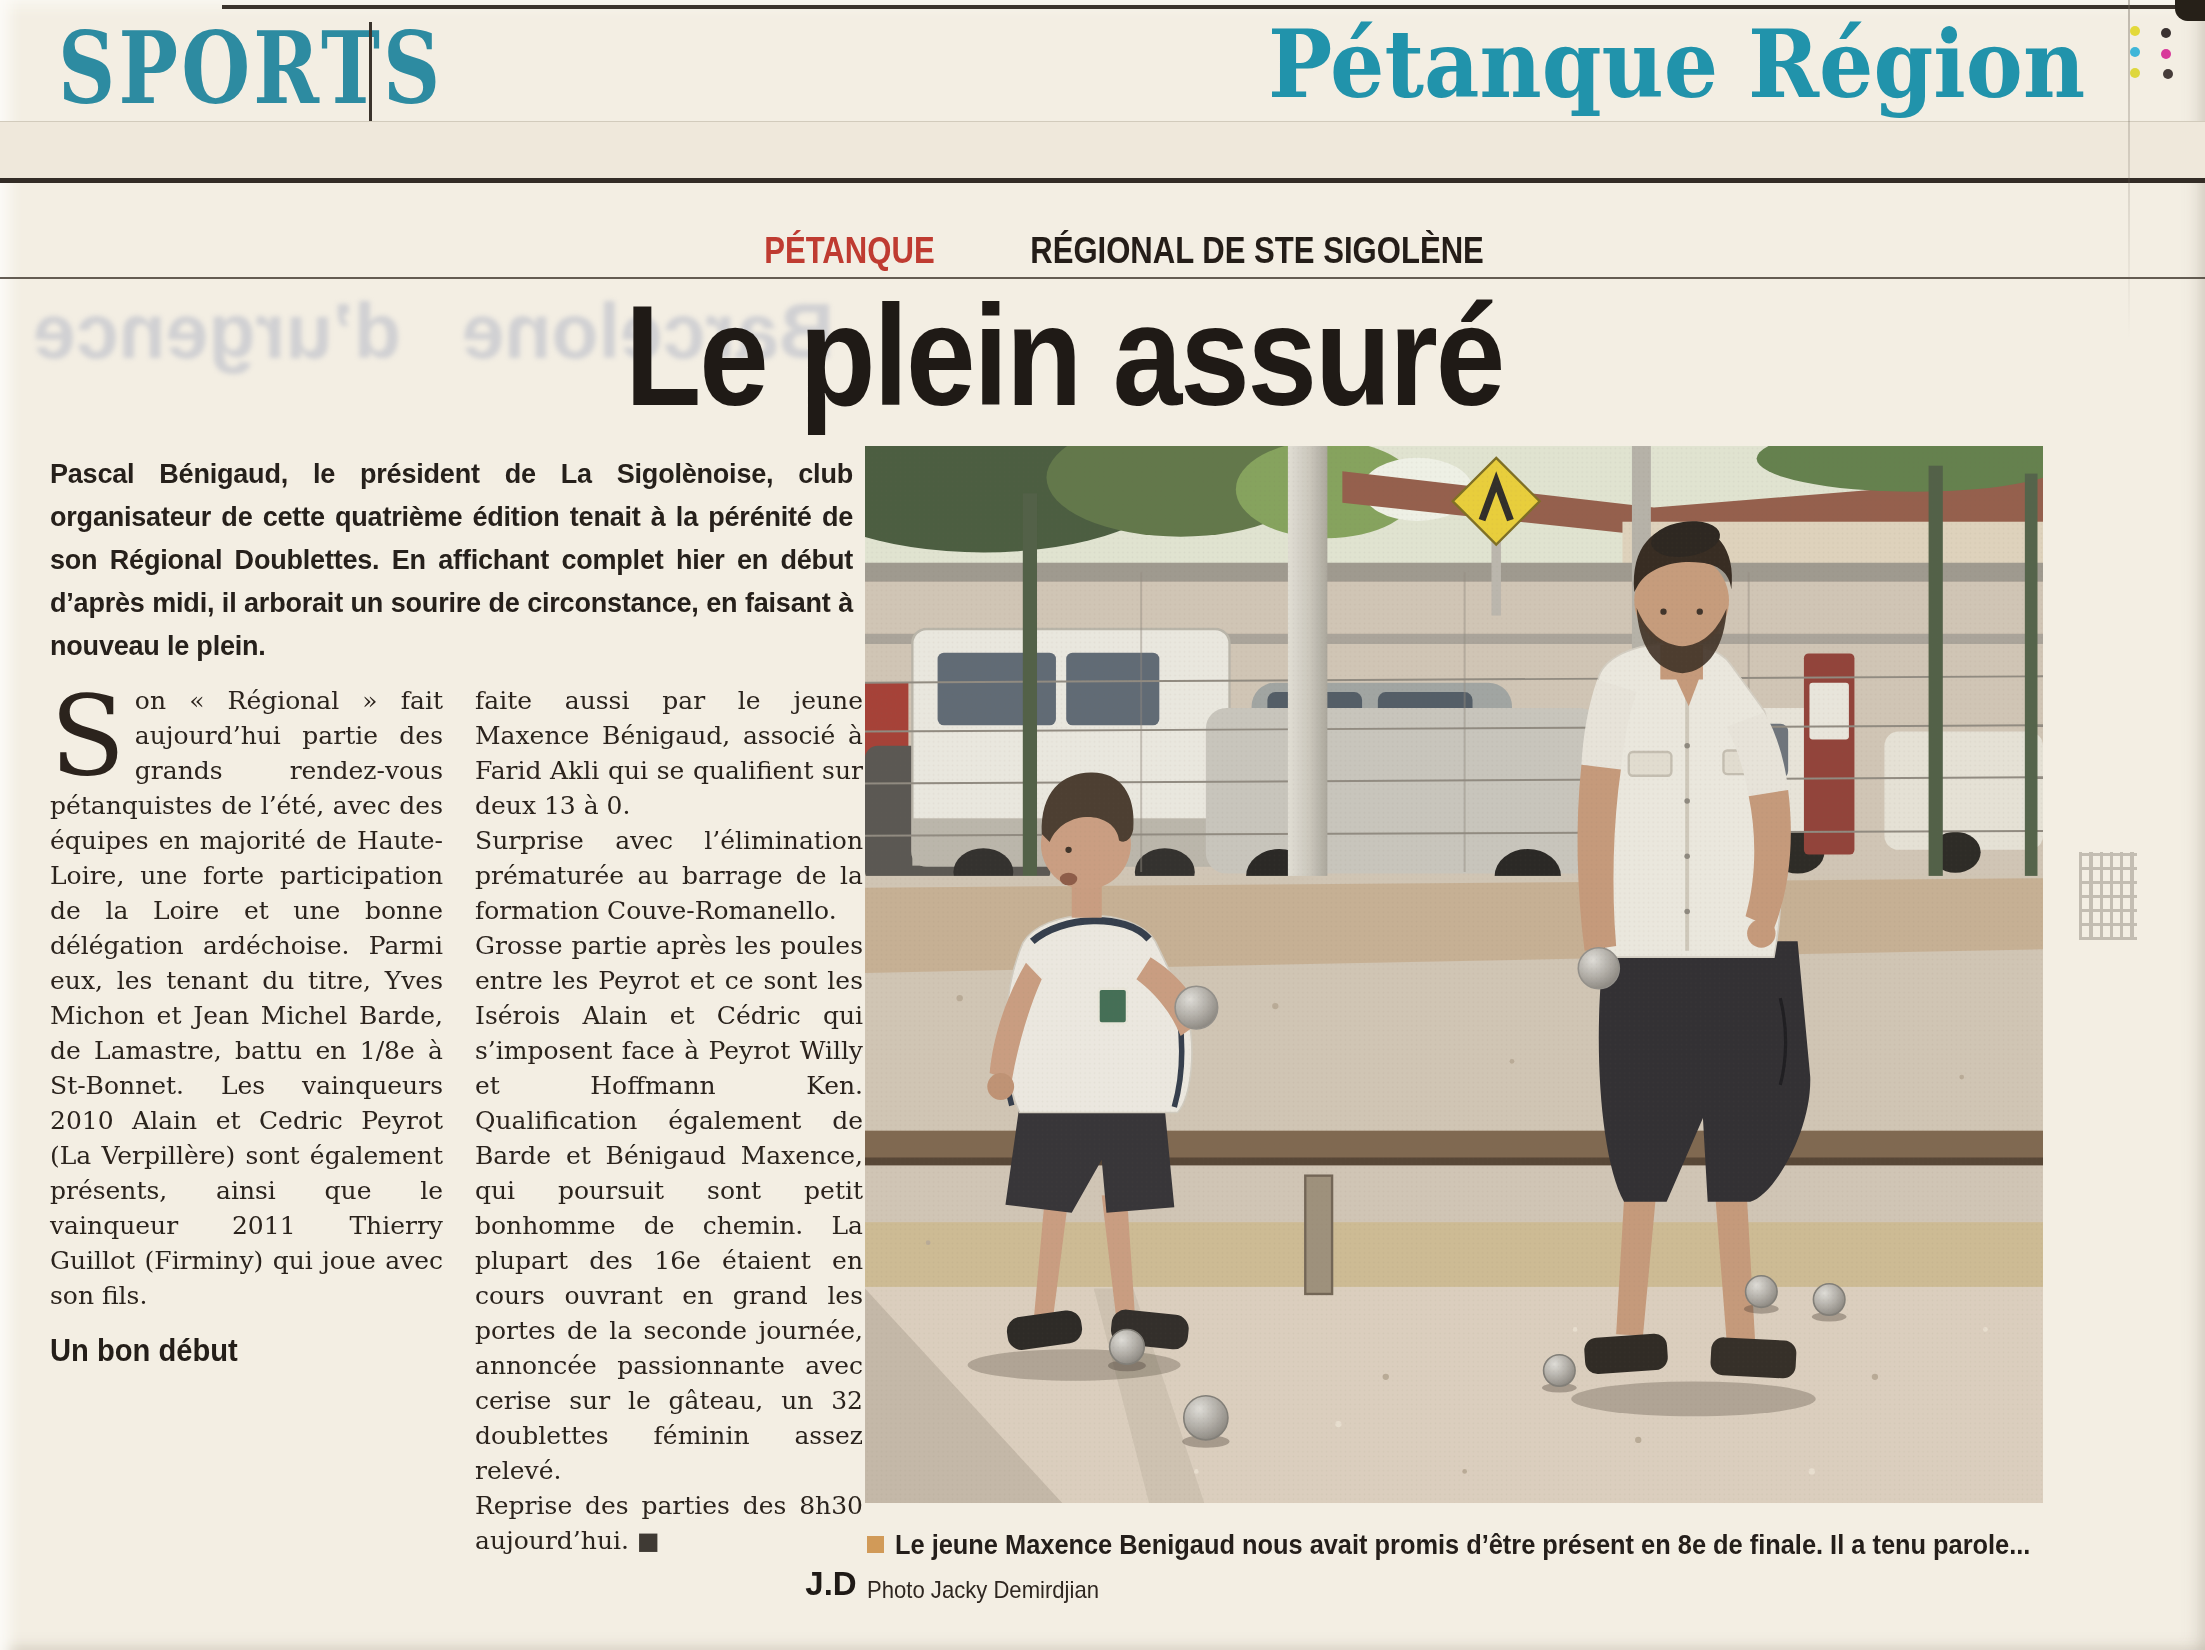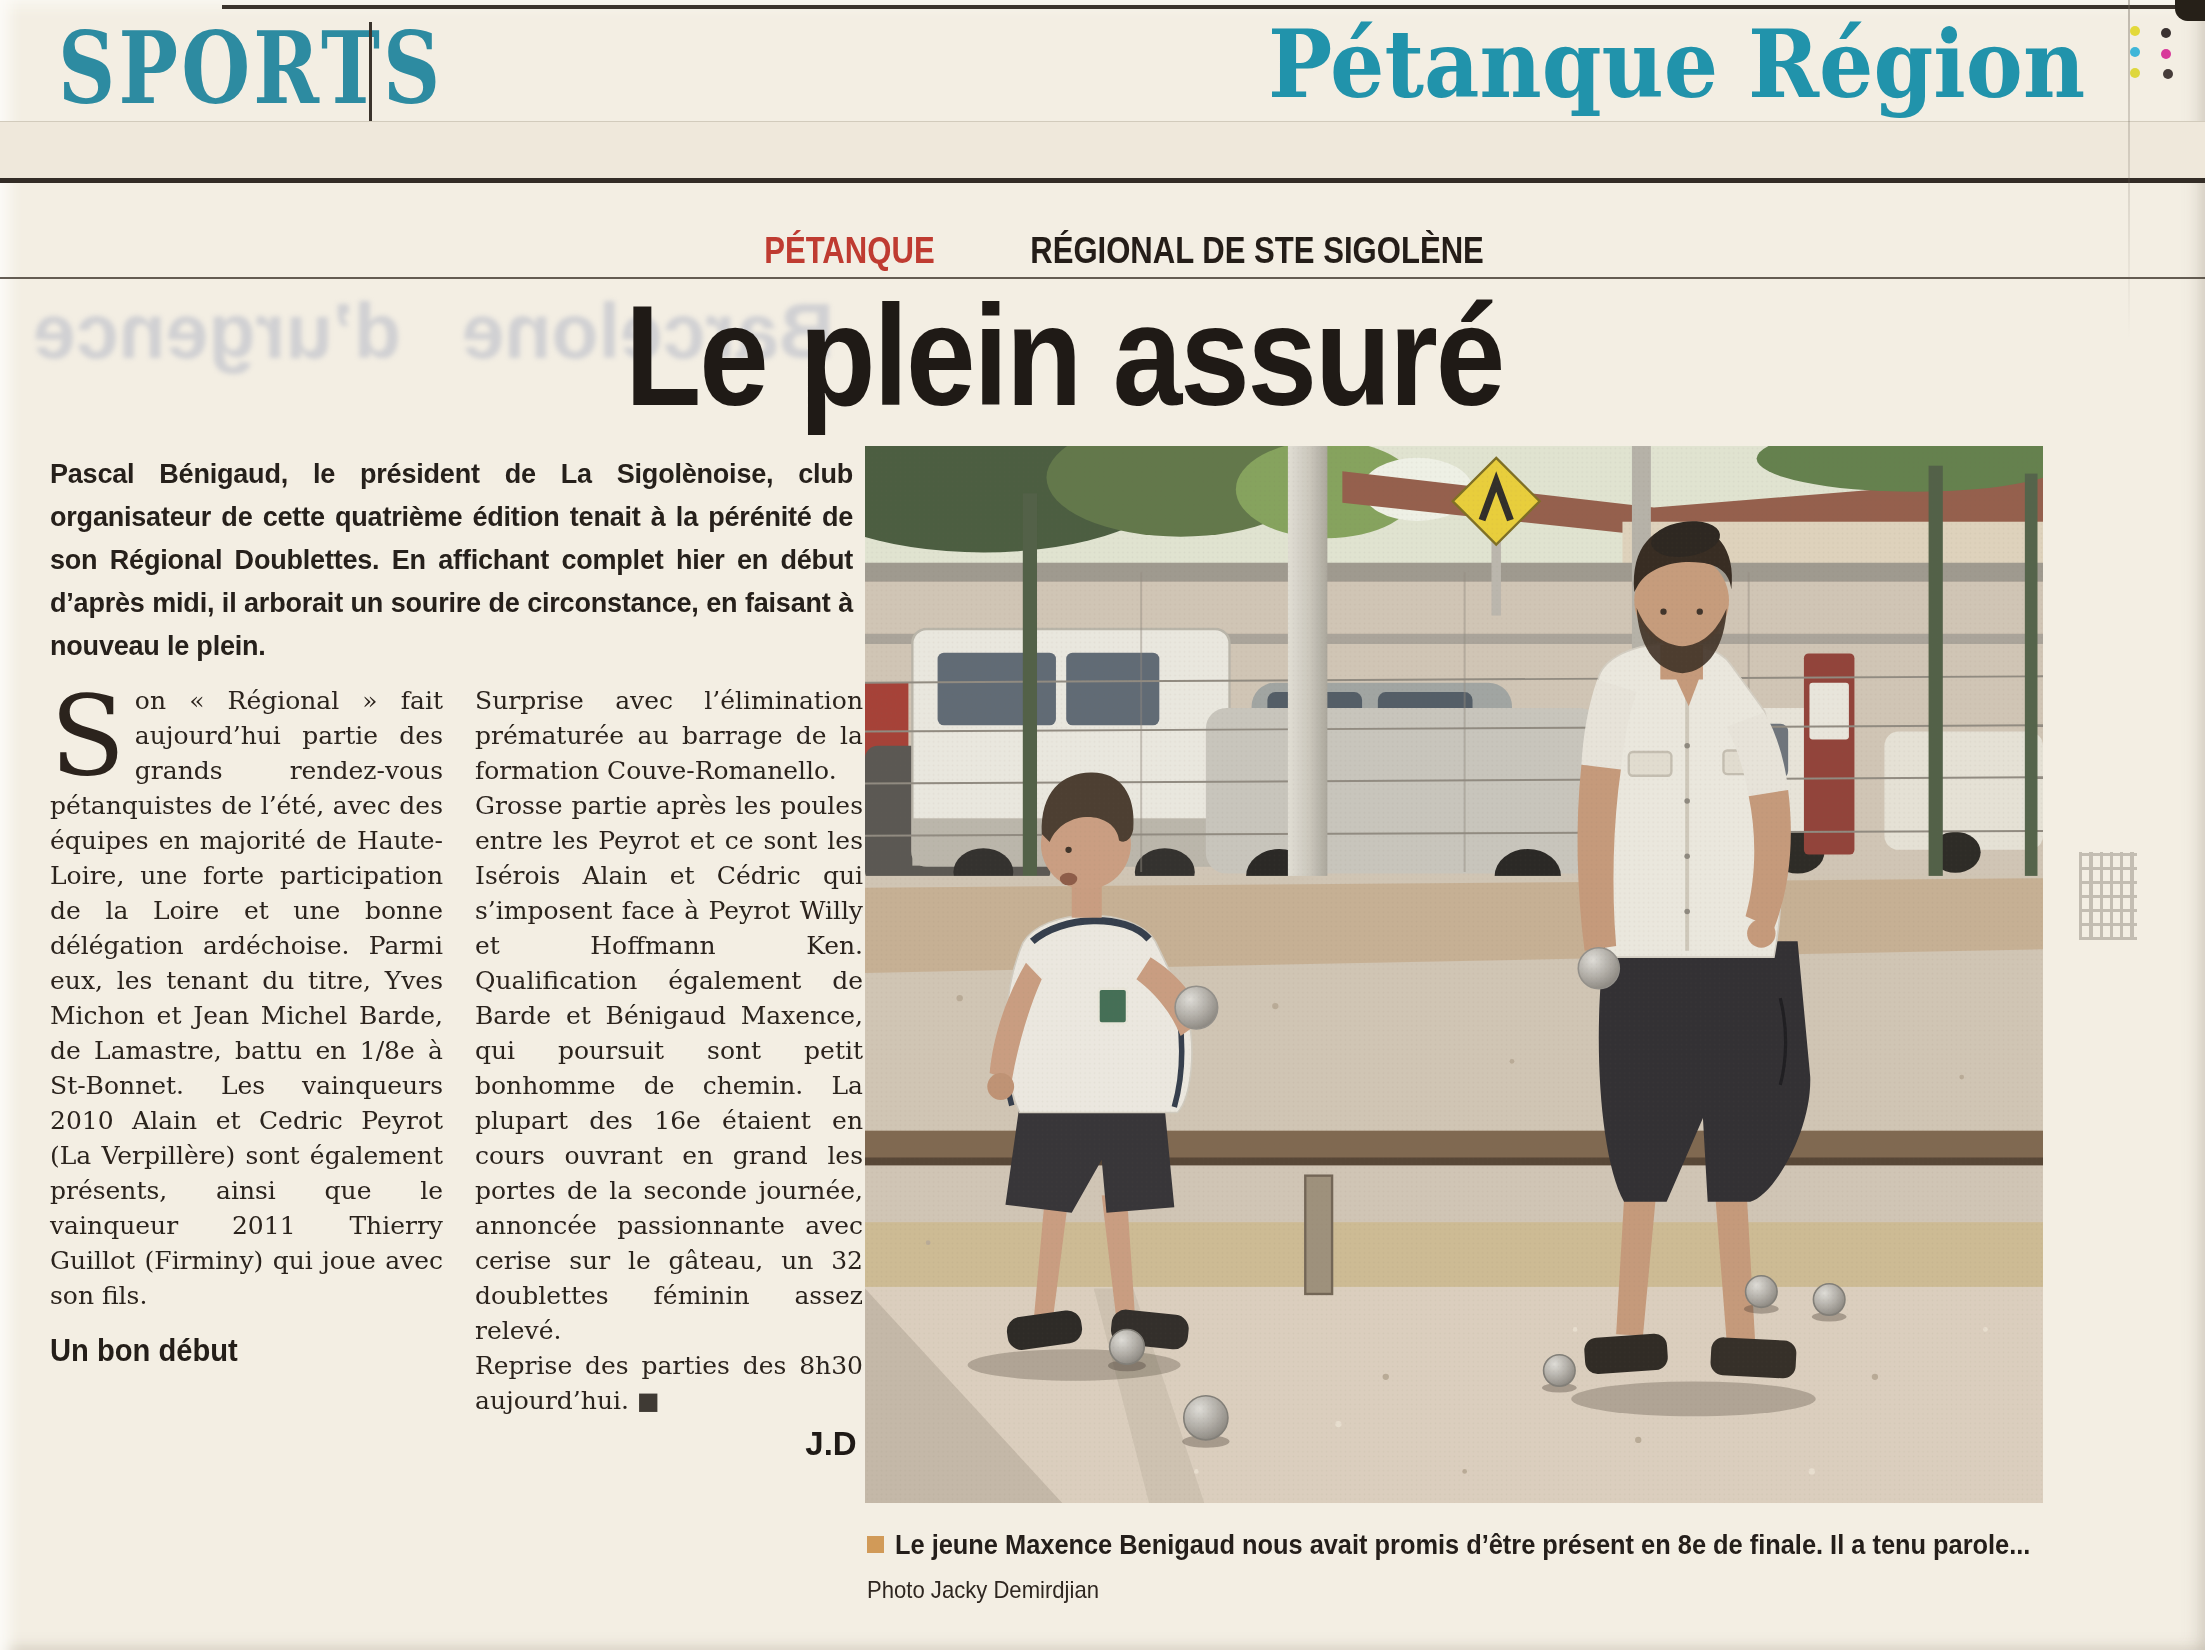--- a/index.html
+++ b/index.html
@@ -95,20 +95,21 @@
   <h1 class="abs" id="headline" style="margin:0;">Le plein assuré</h1>
 
   <div class="abs" id="lead">Pascal Bénigaud, le président de La Sigolènoise, club organisateur de cette quatrième édition tenait à la pérénité de son Régional Doublettes. En affichant complet hier en début d’après midi, il arborait un sourire de circonstance, en faisant à nouveau le plein.</div>
 
   <div class="abs bodycol" id="col1">
     <p><span class="dropcap">S</span><span>on « Régional » fait aujourd’hui partie des grands rendez-vous pétanquistes de l’été, avec des équipes en majorité de Haute-Loire, une forte participation de la Loire et une bonne délégation ardéchoise. Parmi eux, les tenant du titre, Yves Michon et Jean Michel Barde, de Lamastre, battu en 1/8e à St-Bonnet. Les vainqueurs 2010 Alain et Cedric Peyrot (La Verpillère) sont également présents, ainsi que le vainqueur 2011 Thierry Guillot (Firminy) qui joue avec son fils.</span></p>
     <div class="subhead">Un bon début</div>
   </div>
 
   <div class="abs bodycol" id="col2">
+    <p>faite aussi par le jeune Maxence Bénigaud, associé à Farid Akli qui se qualifient sur deux 13 à 0.</p>
     <p>Surprise avec l’élimination prématurée au barrage de la formation Couve-Romanello.</p>
     <p>Grosse partie après les poules entre les Peyrot et ce sont les Isérois Alain et Cédric qui s’imposent face à Peyrot Willy et Hoffmann Ken. Qualification également de Barde et Bénigaud Maxence, qui poursuit sont petit bonhomme de chemin. La plupart des 16e étaient en cours ouvrant en grand les portes de la seconde journée, annoncée passionnante avec cerise sur le gâteau, un 32 doublettes féminin assez relevé.</p>
     <p><span>Reprise des parties des 8h30 aujourd’hui. </span><span class="endmark">■</span></p>
     <div class="byline">J.D</div>
   </div>
 
   <div class="abs" id="photo-frame">
     <svg viewBox="0 0 1493 1340" preserveAspectRatio="none">
       <defs>
         <pattern id="ht" width="6" height="6" patternUnits="userSpaceOnUse">

